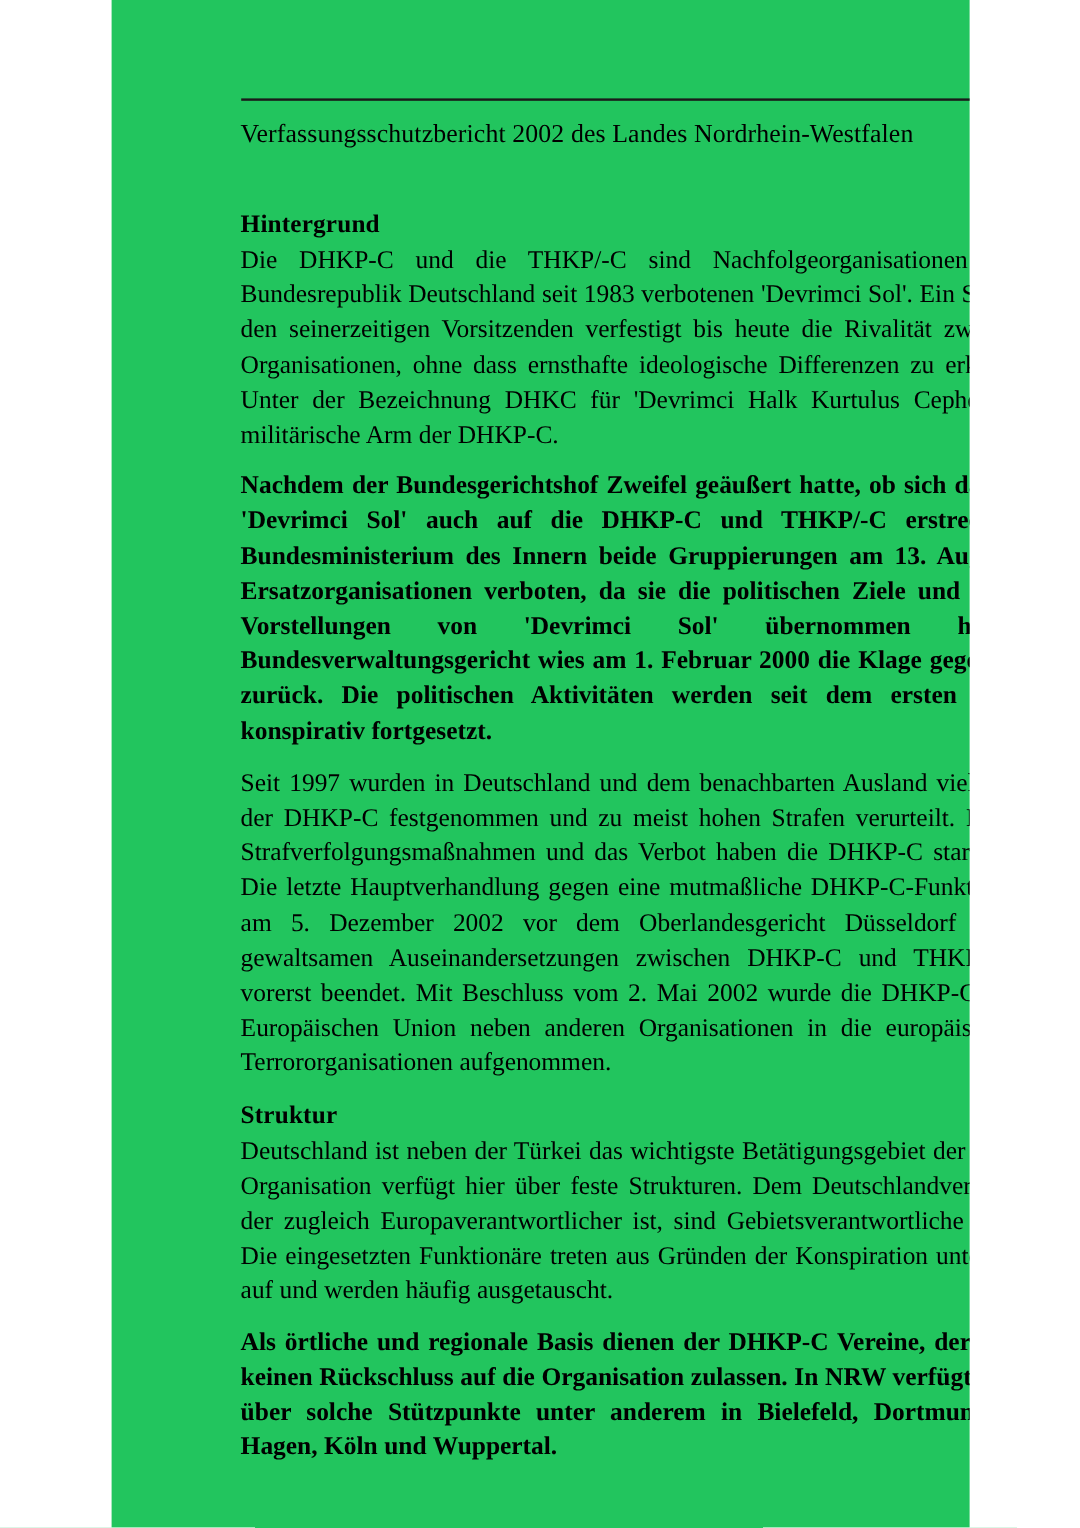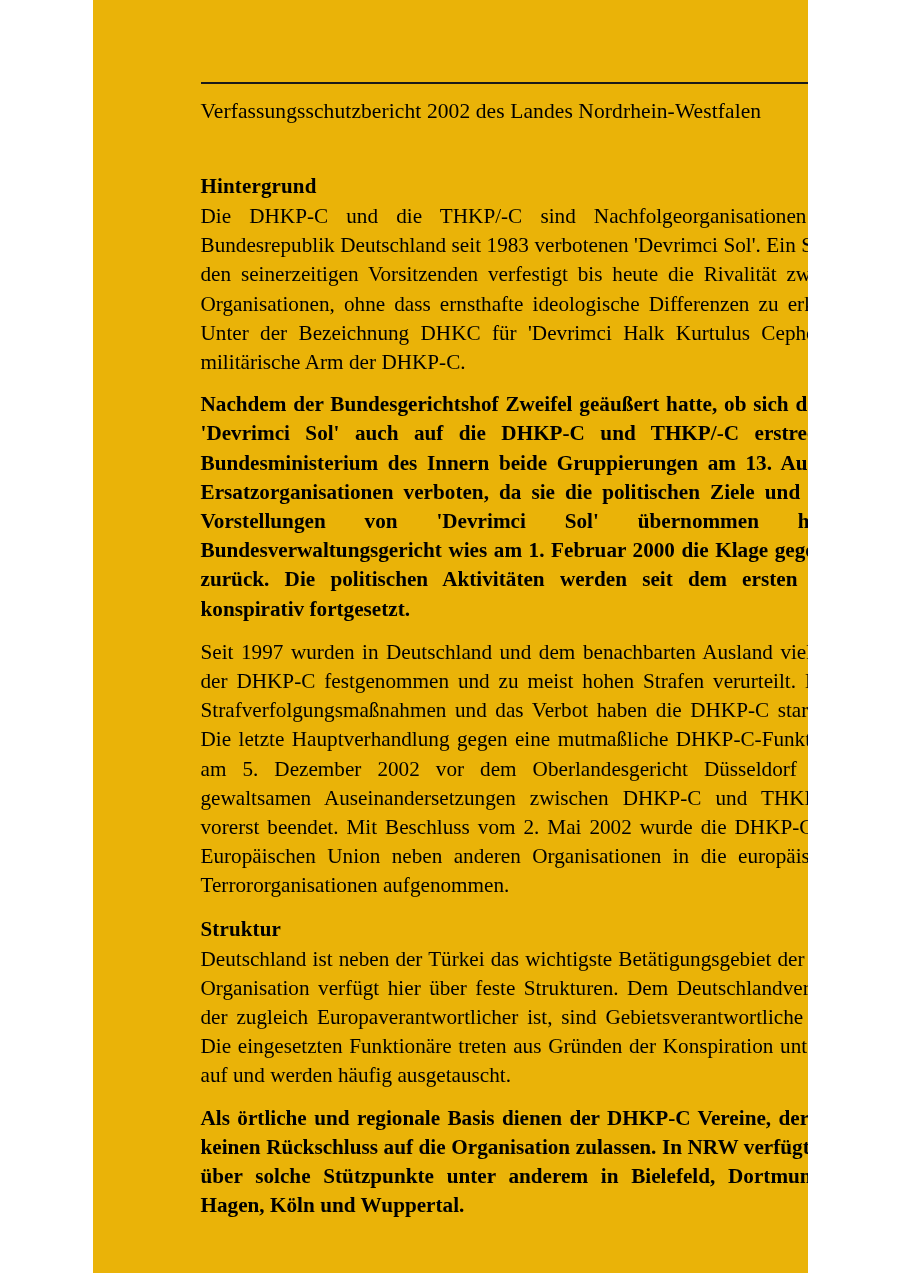--- a/index.html
+++ b/index.html
@@ -13,21 +13,21 @@
     font-family: "Liberation Serif", "DejaVu Serif", serif;
     color: #000000;
     -webkit-font-smoothing: antialiased;
   }
 
   .page {
     position: relative;
     width: 715px;
     height: 1273px;
     margin: 0 auto;
-    background: #eab308;
+    background: #22c55e;
     overflow: hidden;
     box-sizing: border-box;
   }
 
   
   .page-header {
     position: absolute;
     left: 108px;
     top: 50px;
     width: 731px;

